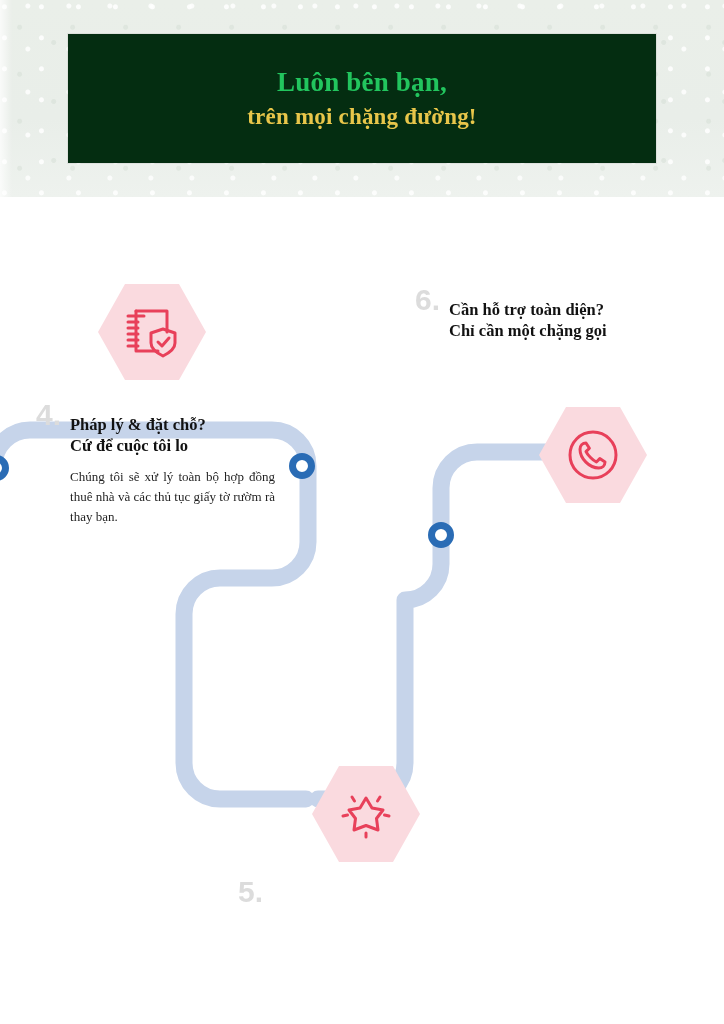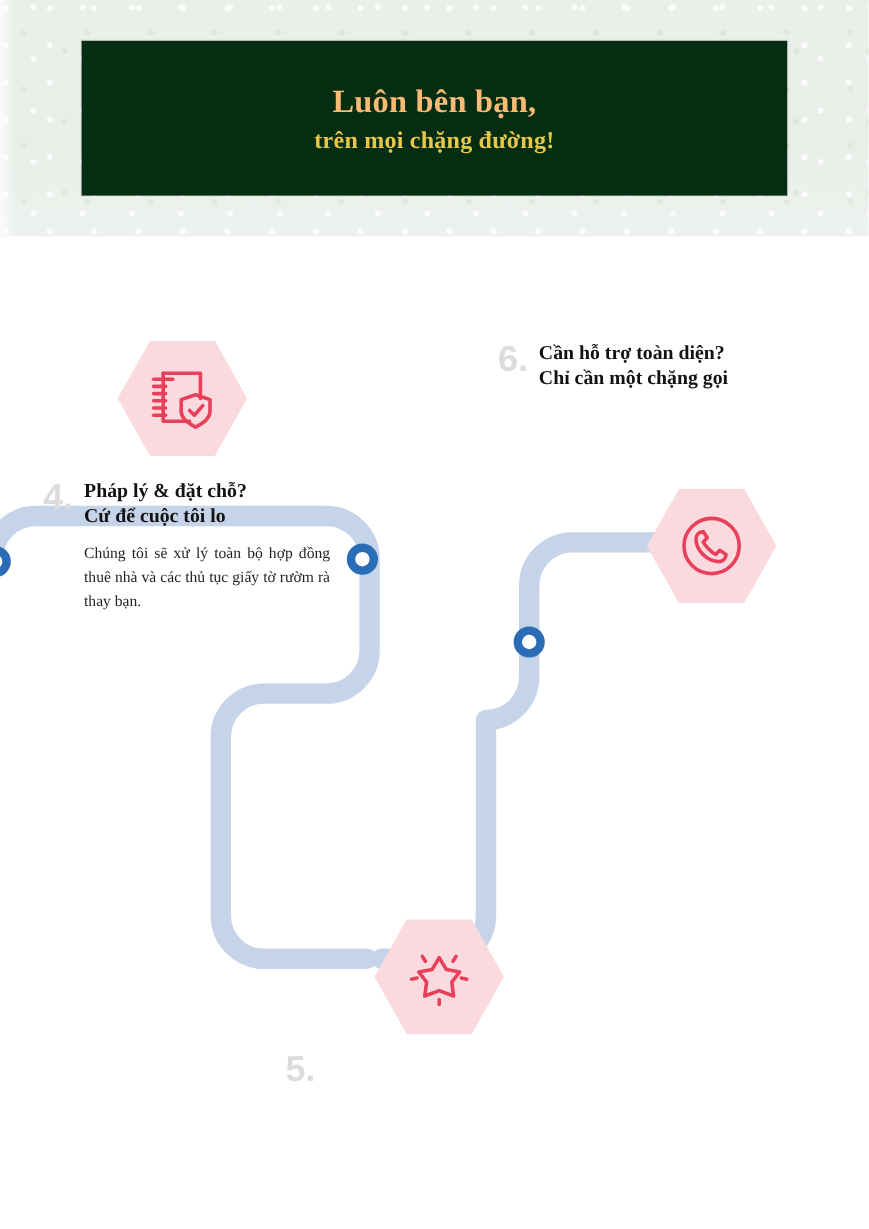--- a/index.html
+++ b/index.html
@@ -52,22 +52,22 @@
     box-shadow: 0 0 0 1px rgba(0,0,0,0.06);
   }
   .banner-line {
     font-weight: 700;
     font-size: 27px;
     line-height: 1.42;
     letter-spacing: .2px;
     text-align: center;
     white-space: nowrap;
   }
-  .banner-line.l1 { color: #fdba74; }
-  .banner-line.l2 { color: #e8c64a; font-size: 20px; }
+  .banner-line.l1 { color: #22c55e; }
+  .banner-line.l2 { color: #e8c64a; font-size: 23px; }
 
   
   .flow {
     position: absolute;
     left: 0;
     top: 197px;
     width: 724px;
     height: 827px;
   }
   .flow svg { display: block; }
@@ -104,21 +104,21 @@
     flex: 0 0 auto;
     padding-top: 2px;
     font-family: "Liberation Sans", "DejaVu Sans", sans-serif;
   }
   .step-body { flex: 1 1 auto; }
   .step-title {
     font-weight: 700;
     font-size: 16.5px;
     line-height: 1.28;
     color: #121212;
-    margin: 0 0 11px 0;
+    margin: 16px 0 11px 0;
   }
   .step-desc {
     font-size: 13px;
     line-height: 1.52;
     color: #1f1f1f;
     text-align: justify;
     margin: 0;
   }
 
   #step-4 { left: 36px;  top: 398px; width: 246px; }

